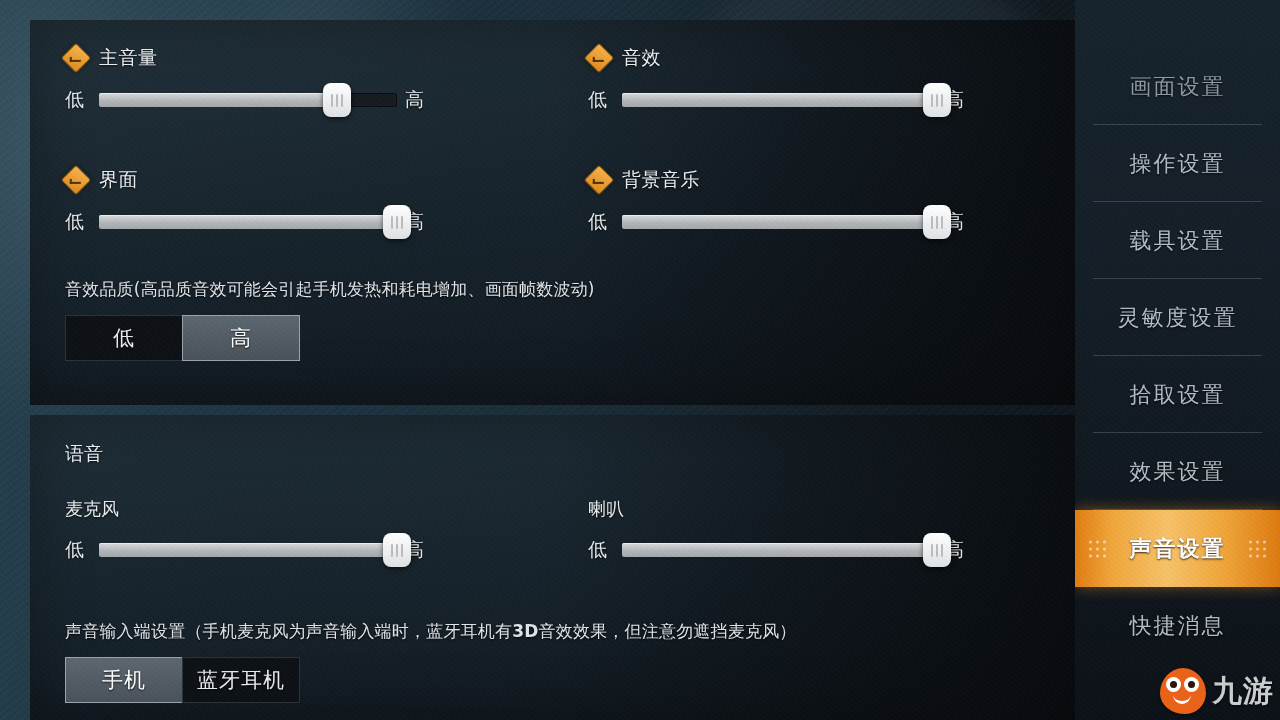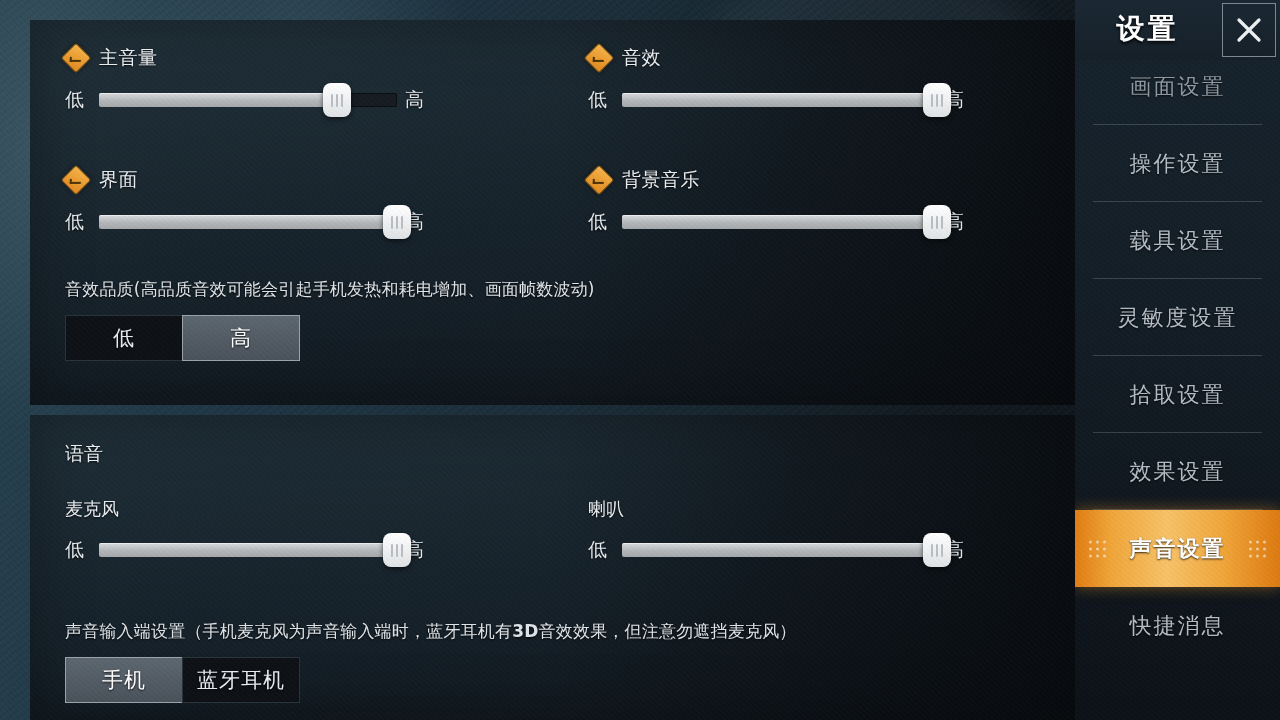--- a/index.html
+++ b/index.html
@@ -374,22 +374,22 @@
           <s></s>
           <s></s>
           <s></s>
           <s></s>
           <s></s>
         </span>
     </div>
     <div class="sb-item"><span>快捷消息</span></div>
   </div>
 
-  <div id="sb-head">
-    <div id="sb-title">设置</div>
-    <div id="sb-close">
-      <svg viewBox="0 0 24 24">
-        <path d="M4 4 L20 20 M20 4 L4 20" stroke="#e9eef1" stroke-width="2.6" fill="none" stroke-linecap="round"></path>
-      </svg>
-    </div>
+
+  <div id="logo">
+    <span class="mascot">
+      <span class="eye a"></span>
+        <span class="eye b"></span>
+        <span class="mouth"></span>
+    </span>
+    <span class="wtext">九游</span>
   </div>
-
 </div>
 
 </body></html>

